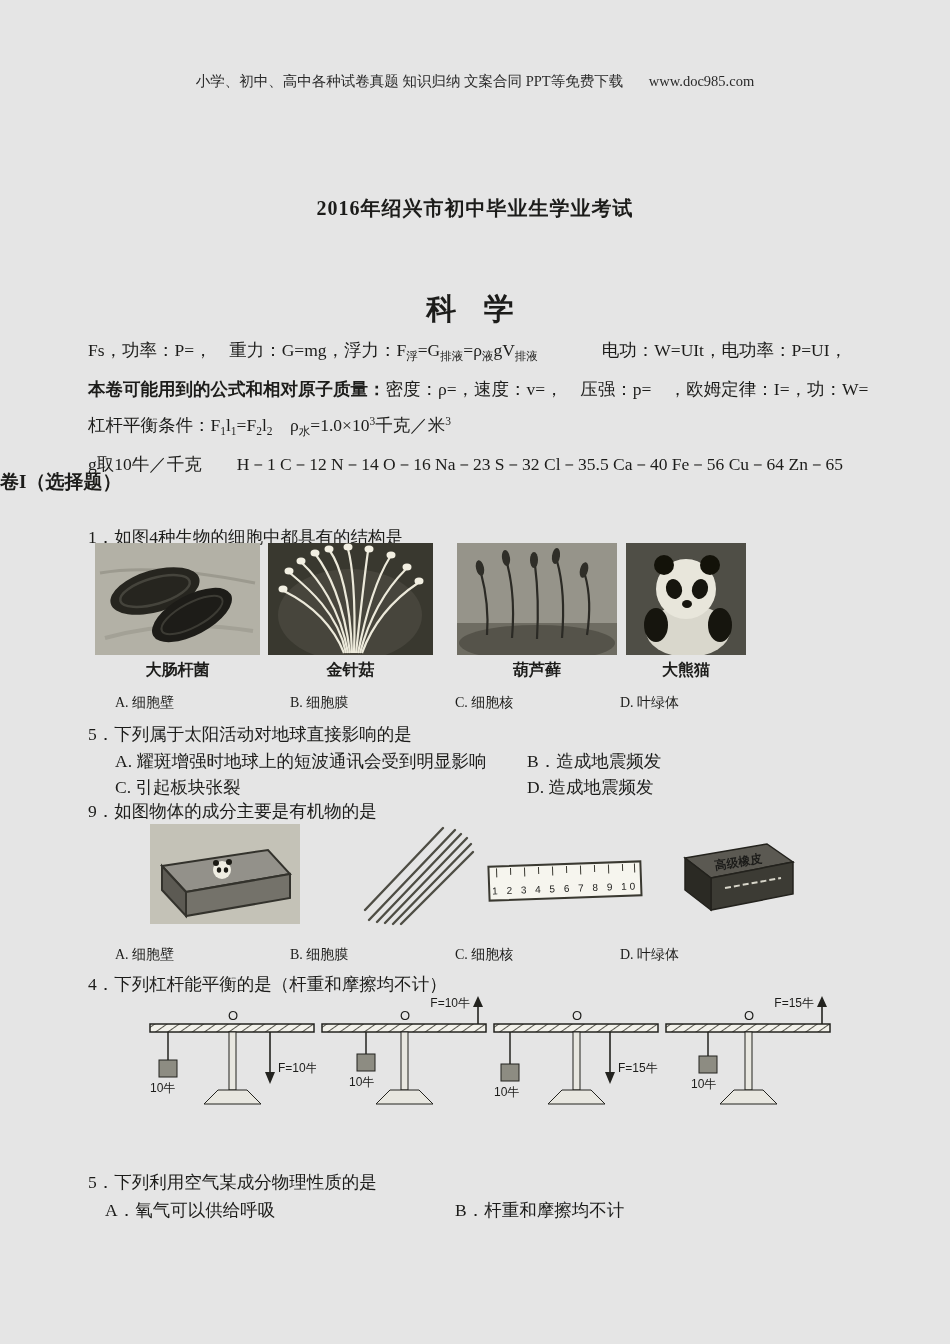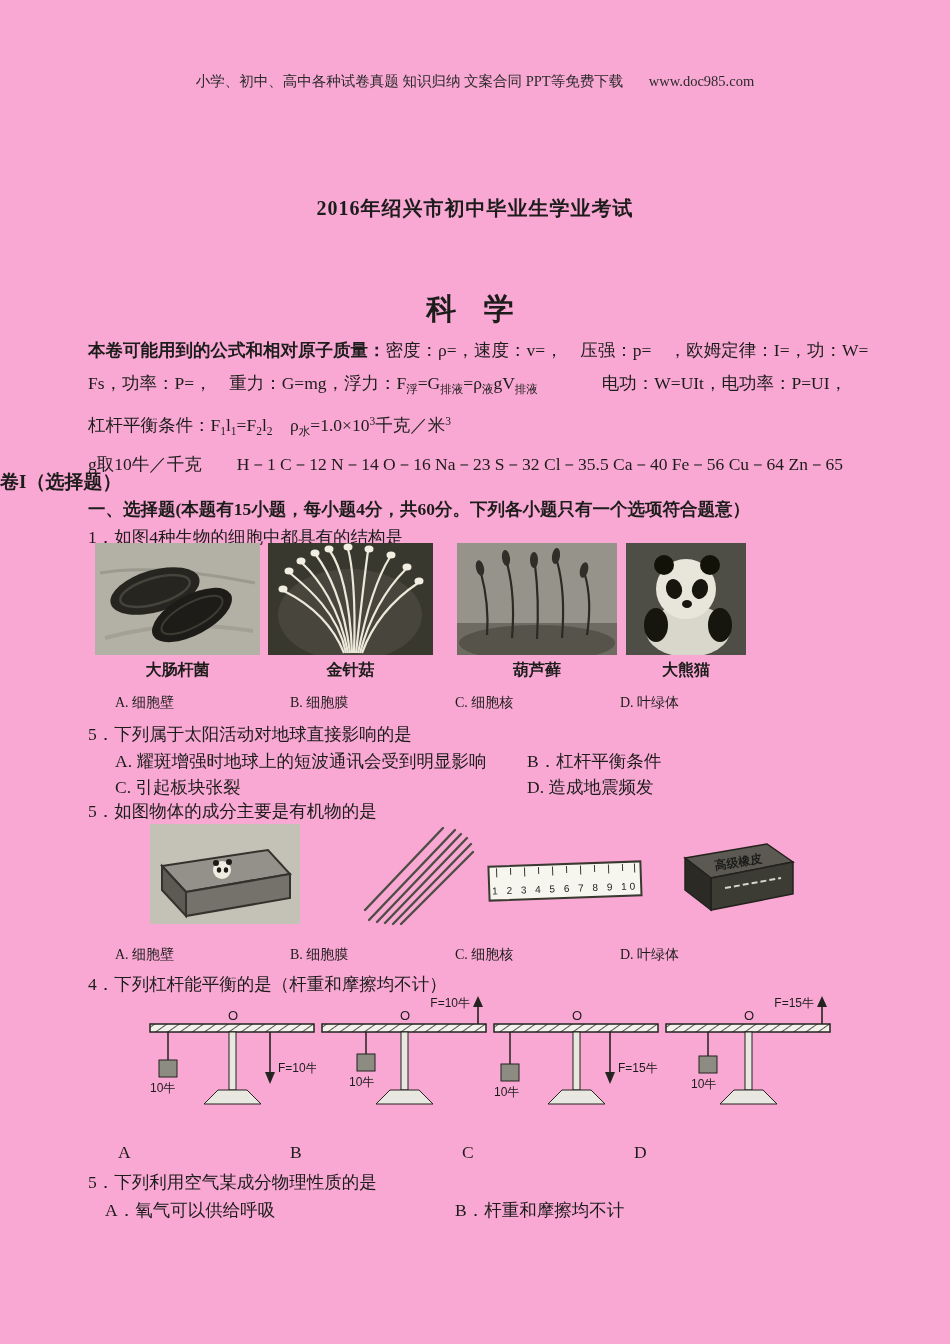--- a/index.html
+++ b/index.html
@@ -1,19 +1,19 @@
 <!DOCTYPE html>
 <html><head>
 <meta charset="utf-8">
 <style>
   * { box-sizing: border-box; }
   html,body { margin:0; padding:0; background:#9a9a9a; }
   .page {
     position:relative; width:950px; height:1344px; margin:0 auto;
-    background:#f9a8d4; color:#1c1c1a;
+    background:#e5e5e5; color:#1c1c1a;
     font-family:"Liberation Serif","DejaVu Serif",serif;
     overflow:hidden;
   }
   .abs { position:absolute; }
   .header { top:72px; left:0; width:100%; text-align:center; font-size:14.5px; color:#2a2a2a; }
   .header .site { margin-left:22px; }
   .title { top:195px; left:0; width:100%; text-align:center; font-size:20px; font-weight:bold; letter-spacing:1px; }
   .subject { top:289px; left:0; width:100%; text-align:center; font-size:30px; font-weight:bold; letter-spacing:10px; }
   .preamble { top:334px; left:88px; width:812px; font-size:17.5px; line-height:32.5px; }
   .preamble p { margin:0; }
@@ -57,28 +57,27 @@
 
   <div class="abs header">
     <span class="promo">小学、初中、高中各种试卷真题 知识归纳 文案合同 PPT等免费下载</span>
     <span class="site">www.doc985.com</span>
   </div>
 
   <div class="abs title">2016年绍兴市初中毕业生学业考试</div>
   <div class="abs subject">科 学</div>
 
   <div class="abs preamble">
+    <p><span>Fs，功率：P=，　重力：G=mg，浮力：F</span><sub>浮</sub><span>=G</span><sub>排液</sub><span>=ρ</span><sub>液</sub><span>gV</span><sub>排液</sub><span class="gap64"></span><span>电功：W=UIt，电功率：P=UI，</span></p>
     <p><b>本卷可能用到的公式和相对原子质量：</b><span>密度：ρ=，速度：v=，　压强：p=　，欧姆定律：I=，功：W=</span></p>
-    <p><span>Fs，功率：P=，　重力：G=mg，浮力：F</span><sub>浮</sub><span>=G</span><sub>排液</sub><span>=ρ</span><sub>液</sub><span>gV</span><sub>排液</sub><span class="gap64"></span><span>电功：W=UIt，电功率：P=UI，</span></p>
     <p><span>杠杆平衡条件：F</span><sub>1</sub><span>l</span><sub>1</sub><span>=F</span><sub>2</sub><span>l</span><sub>2</sub><span>　ρ</span><sub>水</sub><span>=1.0×10</span><sup>3</sup><span>千克／米</span><sup>3</sup></p>
     <p><span>g取10牛／千克　　H－1 C－12 N－14 O－16 Na－23 S－32 Cl－35.5 Ca－40 Fe－56 Cu－64 Zn－65</span></p>
   </div>
 
   <div class="abs paper-title">卷I（选择题）</div>
-  <div class="abs part-title">一、选择题(本题有15小题，每小题4分，共60分。下列各小题只有一个选项符合题意）</div>
 
   <div class="abs stem q1-stem">1．如图4种生物的细胞中都具有的结构是</div>
 
   <div class="abs q1-figures">
     <div class="figbox" style="width:165px; margin-right:8px;">
       <svg width="165" height="112" viewBox="0 0 165 112">
         <rect width="165" height="112" fill="#b3b1a6"></rect>
         <path d="M5,30 Q60,20 160,40" stroke="#9c9a8f" fill="none" stroke-width="3"></path>
         <path d="M10,95 Q80,75 158,88" stroke="#a3a196" fill="none" stroke-width="4"></path>
         <ellipse cx="60" cy="48" rx="46" ry="21" transform="rotate(-16 60 48)" fill="#26251f"></ellipse>
@@ -157,27 +156,27 @@
       <div class="caption">大熊猫</div>
     </div>
   </div>
 
   <div class="abs optrow q1-options">
     <span class="o1">A. 细胞壁</span><span class="o2">B. 细胞膜</span><span class="o3">C. 细胞核</span><span>D. 叶绿体</span>
   </div>
 
   <div class="abs stem q2-stem">5．下列属于太阳活动对地球直接影响的是</div>
   <div class="abs q2-row q2-row1">
-    <span class="colA">A. 耀斑增强时地球上的短波通讯会受到明显影响</span><span>B．杠杆平衡条件</span>
+    <span class="colA">A. 耀斑增强时地球上的短波通讯会受到明显影响</span><span>B．造成地震频发</span>
   </div>
   <div class="abs q2-row q2-row2">
     <span class="colA">C. 引起板块张裂</span><span>D. 造成地震频发</span>
   </div>
 
-  <div class="abs stem q3-stem">5．如图物体的成分主要是有机物的是</div>
+  <div class="abs stem q3-stem">9．如图物体的成分主要是有机物的是</div>
 
   <div class="abs q3-figures">
     <svg width="150" height="100" viewBox="0 0 150 100" style="margin-right:55px;">
       <rect width="150" height="100" fill="#c4c2b7"></rect>
       <polygon points="12,42 118,26 140,50 36,68" fill="#93918a" stroke="#33322c" stroke-width="2"></polygon>
       <polygon points="36,68 140,50 140,74 36,92" fill="#74726a" stroke="#33322c" stroke-width="2"></polygon>
       <polygon points="12,42 36,68 36,92 12,66" fill="#5c5a53" stroke="#33322c" stroke-width="2"></polygon>
       <circle cx="72" cy="46" r="9" fill="#efede2"></circle>
       <circle cx="66" cy="39" r="3" fill="#1c1b15"></circle>
       <circle cx="79" cy="38" r="3" fill="#1c1b15"></circle>
@@ -300,22 +299,19 @@
       <polygon points="56,110 113,110 99,96 70,96" fill="#e8e7e0" stroke="#23231f"></polygon>
       <line x1="44" y1="38" x2="44" y2="62" stroke="#23231f" stroke-width="1.5"></line>
       <rect x="35" y="62" width="18" height="17" fill="#8d8c82" stroke="#23231f"></rect>
       <text x="27" y="94" font-size="12">10牛</text>
       <line x1="158" y1="30" x2="158" y2="8" stroke="#23231f" stroke-width="1.6"></line>
       <polygon points="153,13 163,13 158,2" fill="#23231f"></polygon>
       <text x="150" y="13" font-size="12" text-anchor="end">F=15牛</text>
     </svg>
   </div>
 
-  <div class="abs q4-labels">
-    <span>A</span><span>B</span><span>C</span><span>D</span>
-  </div>
 
   <div class="abs stem q5-stem">5．下列利用空气某成分物理性质的是</div>
   <div class="abs q5-options">
     <span class="colA">A．氧气可以供给呼吸</span><span>B．杆重和摩擦均不计</span>
   </div>
 
 </div>
 
 </body></html>

